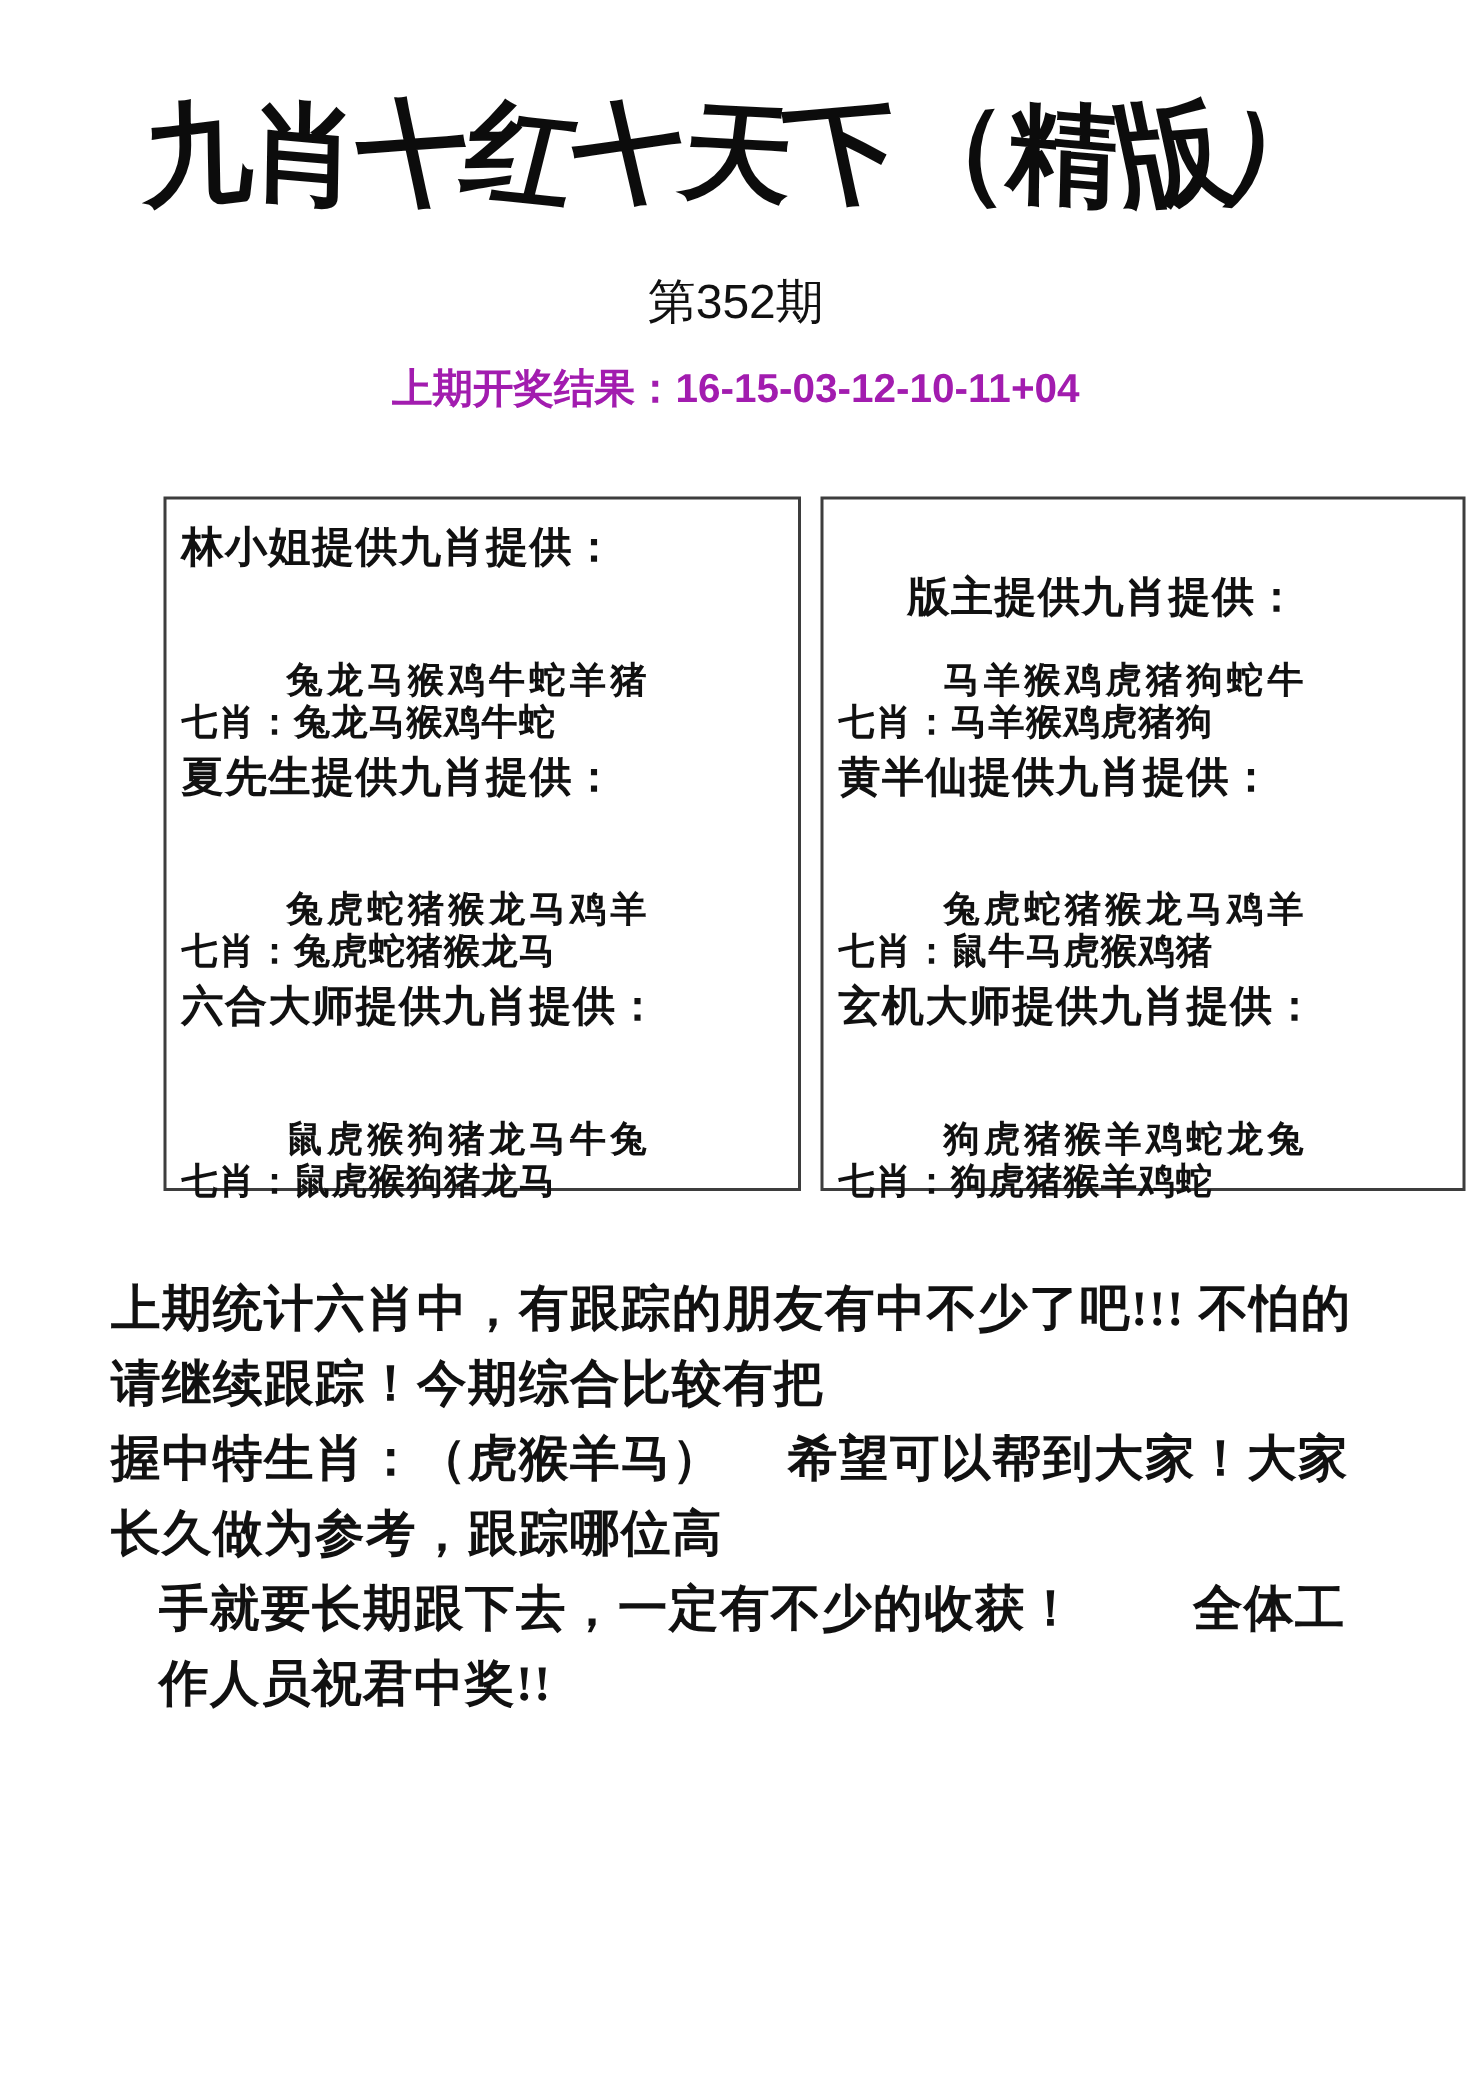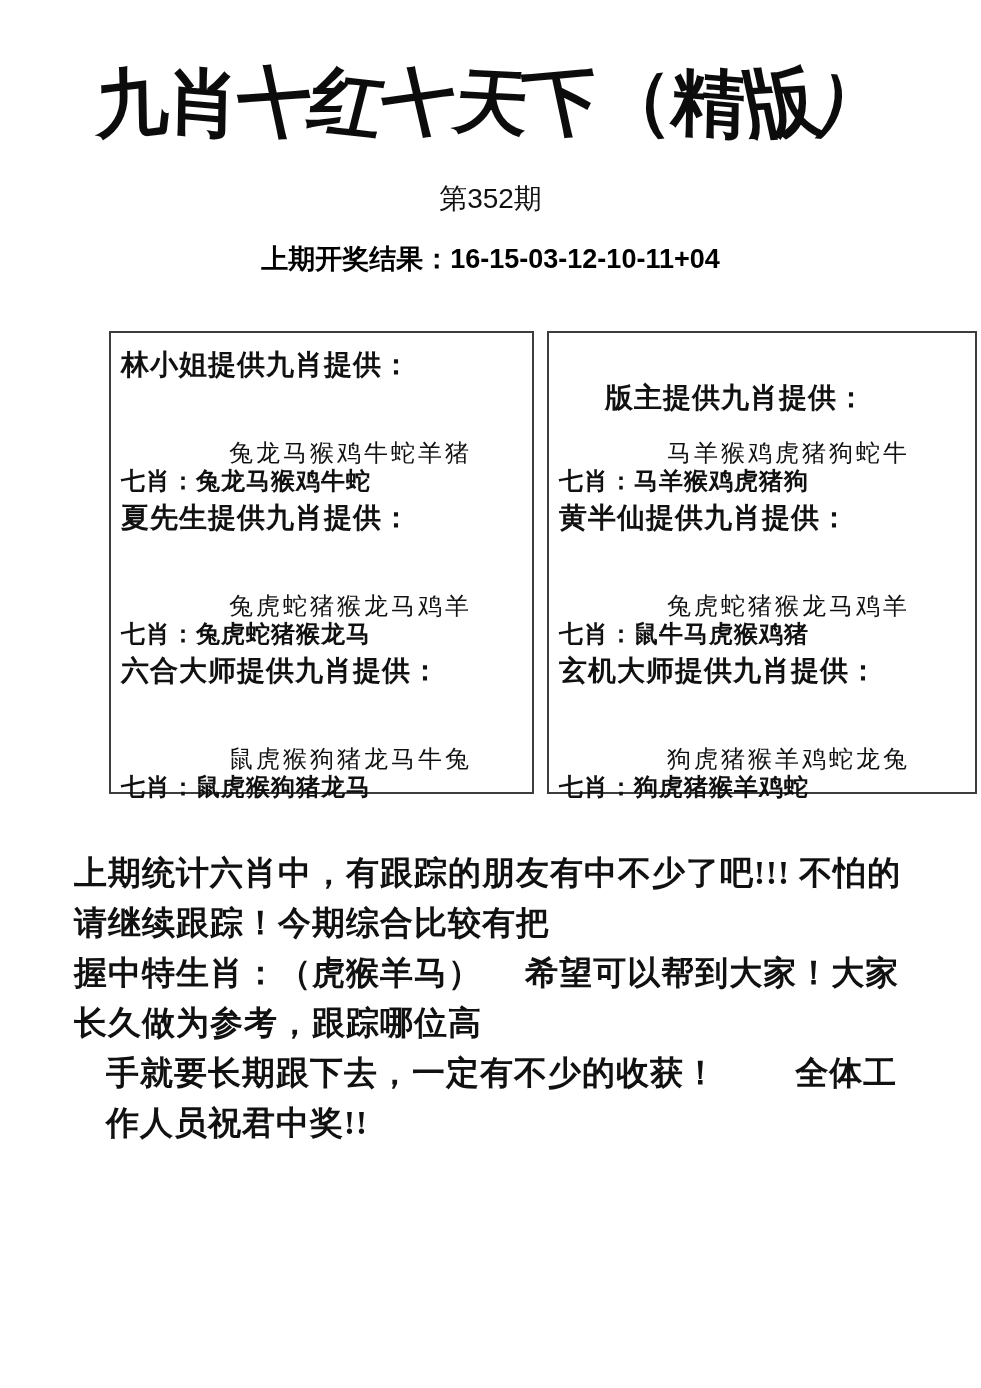--- a/index.html
+++ b/index.html
@@ -13,53 +13,53 @@
   .masthead span{display:inline-block;}
   .tc0{transform:rotate(-7deg) skewX(-6deg);}
   .tc1{transform:rotate(5deg) skewX(4deg);}
   .tc2{transform:rotate(-4deg) skewX(8deg) scaleY(1.05);}
   .tc3{transform:rotate(6deg) skewX(-8deg);}
   .tc4{transform:rotate(-8deg) skewX(5deg);}
   .tc5{transform:rotate(3deg) skewX(-4deg) scaleY(.96);}
   .tc6{transform:rotate(-5deg) skewX(7deg);}
 
   .issue{position:absolute;top:180px;left:0;width:100%;text-align:center;
-         font-size:28px;font-weight:500;font-family:"Liberation Sans","DejaVu Sans",sans-serif;}
+         font-size:32px;font-weight:500;font-family:"Liberation Sans","DejaVu Sans",sans-serif;}
 
   .result-line{position:absolute;top:241px;left:0;width:100%;text-align:center;
                font-size:27px;font-weight:600;
                font-family:"Liberation Sans","DejaVu Sans",sans-serif;}
 
   
   .grid{position:absolute;top:331px;left:62px;width:868px;display:flex;gap:13px;padding-left:47px;}
   .col{border:2px solid #3d3d3d;height:463px;box-sizing:border-box;background:#fff;}
   .col-left{width:425px;}
   .col-right{width:430px;}
   .cell{position:relative;height:153px;}
   .hdr{position:absolute;top:13px;left:10px;font-size:28px;font-weight:bold;letter-spacing:1px;white-space:nowrap;}
   .hdr.indent{left:56px;margin-top:33px;}
-  .nine{position:absolute;top:104px;left:80px;font-size:24px;font-weight:normal;letter-spacing:3px;white-space:nowrap;margin-left:38px;}
+  .nine{position:absolute;top:104px;left:80px;font-size:24px;font-weight:bold;letter-spacing:3px;white-space:nowrap;}
   .seven{position:absolute;top:132px;left:10px;font-size:24px;font-weight:bold;letter-spacing:1px;white-space:nowrap;}
 
   
   .footer{position:absolute;top:848px;left:74px;width:836px;font-size:33px;
           font-weight:600;line-height:50px;letter-spacing:1px;}
   .footer .fline{white-space:pre-wrap;}
   .footer .fline3{padding-left:32px;}
 </style>
 </head>
 <body>
 
 <div id="page">
 
   <div class="masthead"><span class="tc0">九</span><span class="tc1">肖</span><span class="tc2">十</span><span class="tc3">红</span><span class="tc4">十</span><span class="tc5">天</span><span class="tc6">下</span><span class="tc0">（</span><span class="tc1">精</span><span class="tc2">版</span><span class="tc3">）</span></div>
 
   <div class="issue">第352期</div>
 
-  <div class="result-line" style="color: #000000;"><span>上期开奖结果：</span><span>16-15-03-12-10-11+04</span></div>
+  <div class="result-line" style="color: #a21caf;"><span>上期开奖结果：</span><span>16-15-03-12-10-11+04</span></div>
 
   <div class="grid">
 
     <div class="col col-left">
       <div class="cell">
         <div class="hdr">林小姐提供九肖提供：</div>
         <div class="nine">兔龙马猴鸡牛蛇羊猪</div>
         <div class="seven"><span>七肖：</span><span>兔龙马猴鸡牛蛇</span></div>
       </div>
       <div class="cell">

